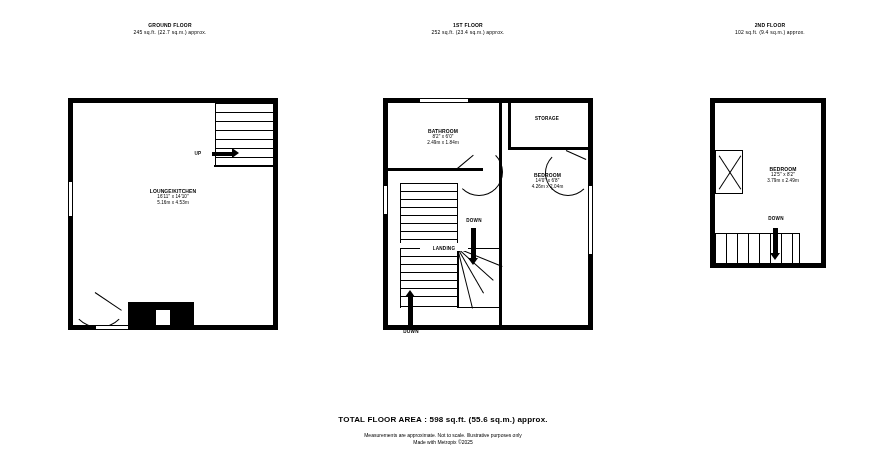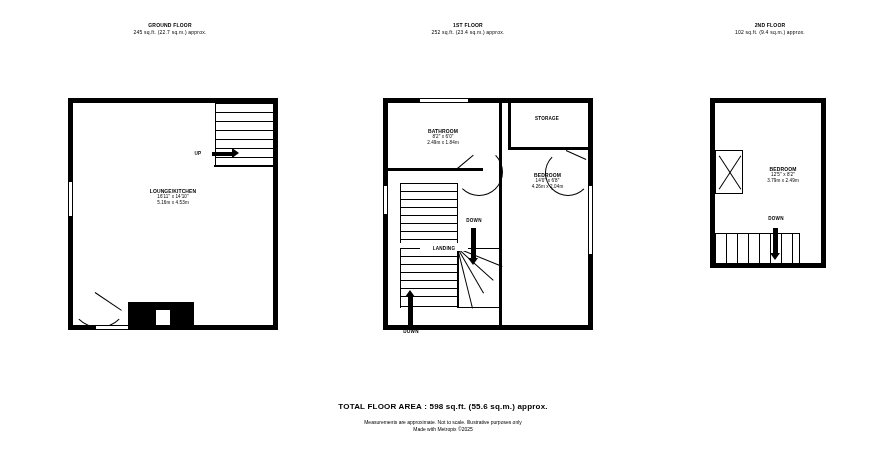--- a/index.html
+++ b/index.html
@@ -123,20 +123,21 @@
     background: #ffffff;
     border-left: 1px solid #000;
     border-right: 1px solid #000;
     box-sizing: border-box;
   }
   .footer {
     position: absolute;
     left: 0;
     width: 886px;
     text-align: center;
+    margin-top: 13px;
   }
   .total-area {
     font-size: 8px;
     font-weight: bold;
     letter-spacing: 0.2px;
   }
   .disclaimer {
     font-size: 5px;
     line-height: 7px;
     margin-top: 3px;

